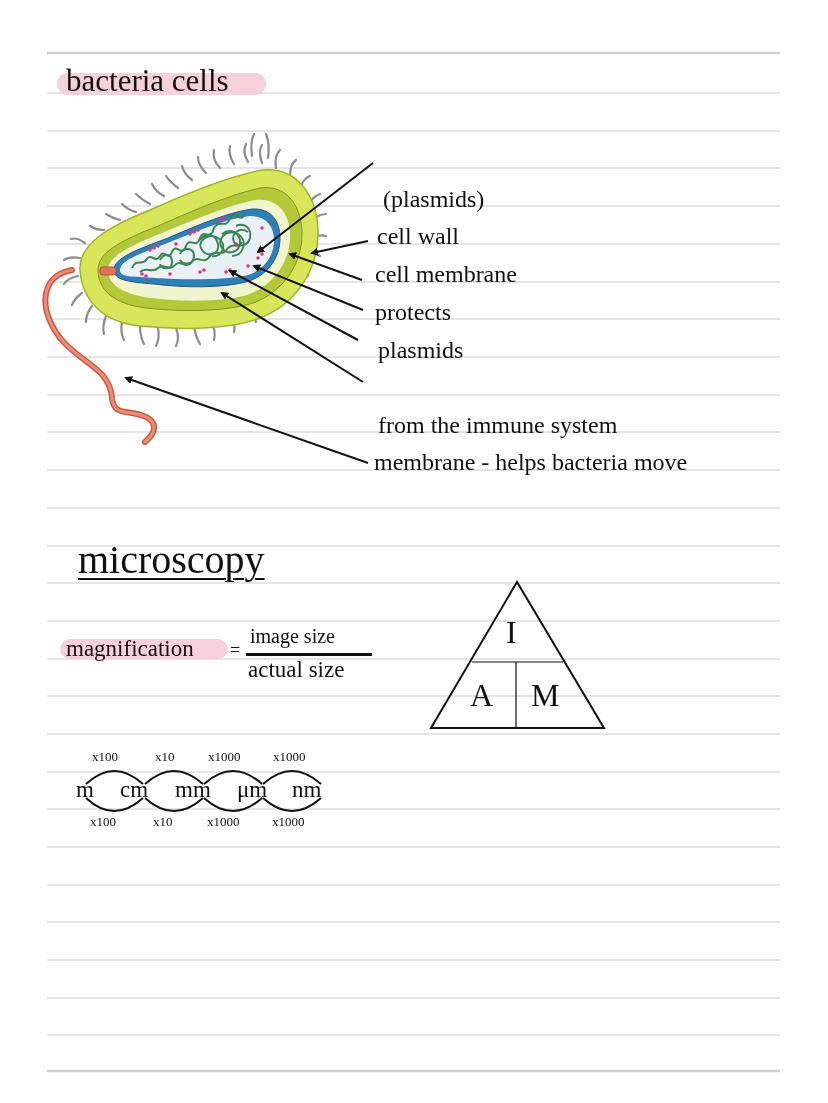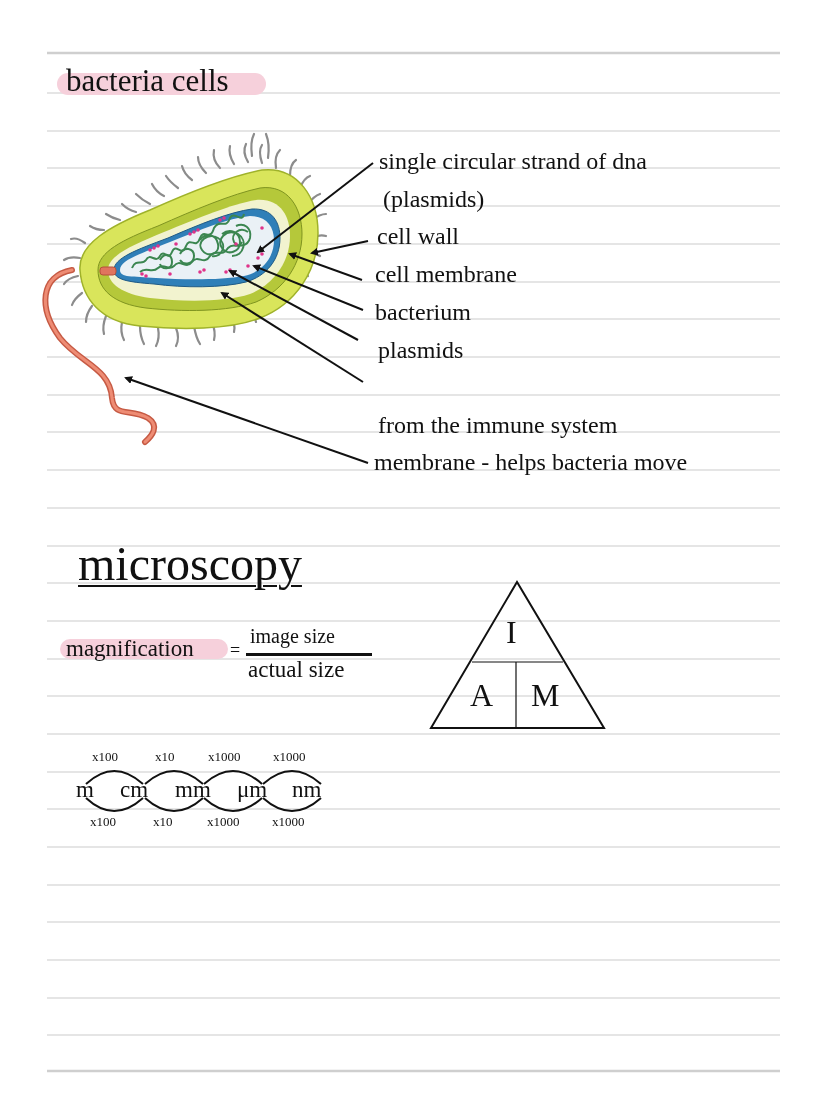--- a/index.html
+++ b/index.html
@@ -4,21 +4,21 @@
 <style>
   html, body { margin:0; padding:0; background:#ffffff; }
   body { width:828px; height:1103px; position:relative; overflow:hidden;
          font-family:"Liberation Serif","DejaVu Serif",serif; color:#111; }
   .page { position:absolute; left:0; top:8px; width:828px; height:1103px; }
   .rules { position:absolute; left:0; top:0; }
   .txt { position:absolute; white-space:nowrap; line-height:1; }
   .hl { position:absolute; background:#f6d0db; border-radius:12px; }
   .label { font-size:24px; }
   .diagram { position:absolute; left:0; top:0; }
-  .title-main { font-size:48px; text-decoration:underline; text-decoration-thickness:2px; text-underline-offset:5px; }
+  .title-main { font-size:40px; text-decoration:underline; text-decoration-thickness:2px; text-underline-offset:5px; }
   .small { font-size:13px; }
   .unit { font-size:23px; }
 </style>
 </head>
 <body>
 
 <div class="page">
 
   <svg class="rules" width="828" height="1103">
     <line x1="47" y1="45" x2="780" y2="45" stroke="#cfcfcf" stroke-width="2.5"></line>
@@ -157,25 +157,24 @@
       <line x1="373" y1="155" x2="258" y2="244"></line>
       <line x1="368" y1="233" x2="312" y2="245"></line>
       <line x1="362" y1="272" x2="290" y2="246"></line>
       <line x1="363" y1="302" x2="254" y2="258"></line>
       <line x1="358" y1="332" x2="230" y2="263"></line>
       <line x1="363" y1="374" x2="222" y2="285"></line>
       <line x1="368" y1="455" x2="126" y2="370"></line>
     </g>
   </svg>
 
-  <div class="txt label" style="left:379px;top:141px;">single circular strand of dna</div>
   <div class="txt label" style="left:383px;top:179px;">(plasmids)</div>
   <div class="txt label" style="left:377px;top:216px;">cell wall</div>
   <div class="txt label" style="left:375px;top:254px;">cell membrane</div>
-  <div class="txt label" style="left:375px;top:292px;">bacterium</div>
+  <div class="txt label" style="left:375px;top:292px;">protects</div>
   <div class="txt label" style="left:378px;top:330px;">plasmids</div>
   <div class="txt label" style="left:378px;top:405px;">from the immune system</div>
   <div class="txt label" style="left:374px;top:442px;">membrane - helps bacteria move</div>
 
   <div class="txt title-main" style="left:78px;top:532px;">microscopy</div>
 
   <div class="hl" style="left:60px;top:631px;width:168px;height:20px;"></div>
   <div class="txt" style="left:66px;top:629px;font-size:23px;">magnification</div>
   <div class="txt" style="left:230px;top:633px;font-size:18px;">=</div>
   <div class="txt" style="left:250px;top:618px;font-size:20px;">image size</div>

